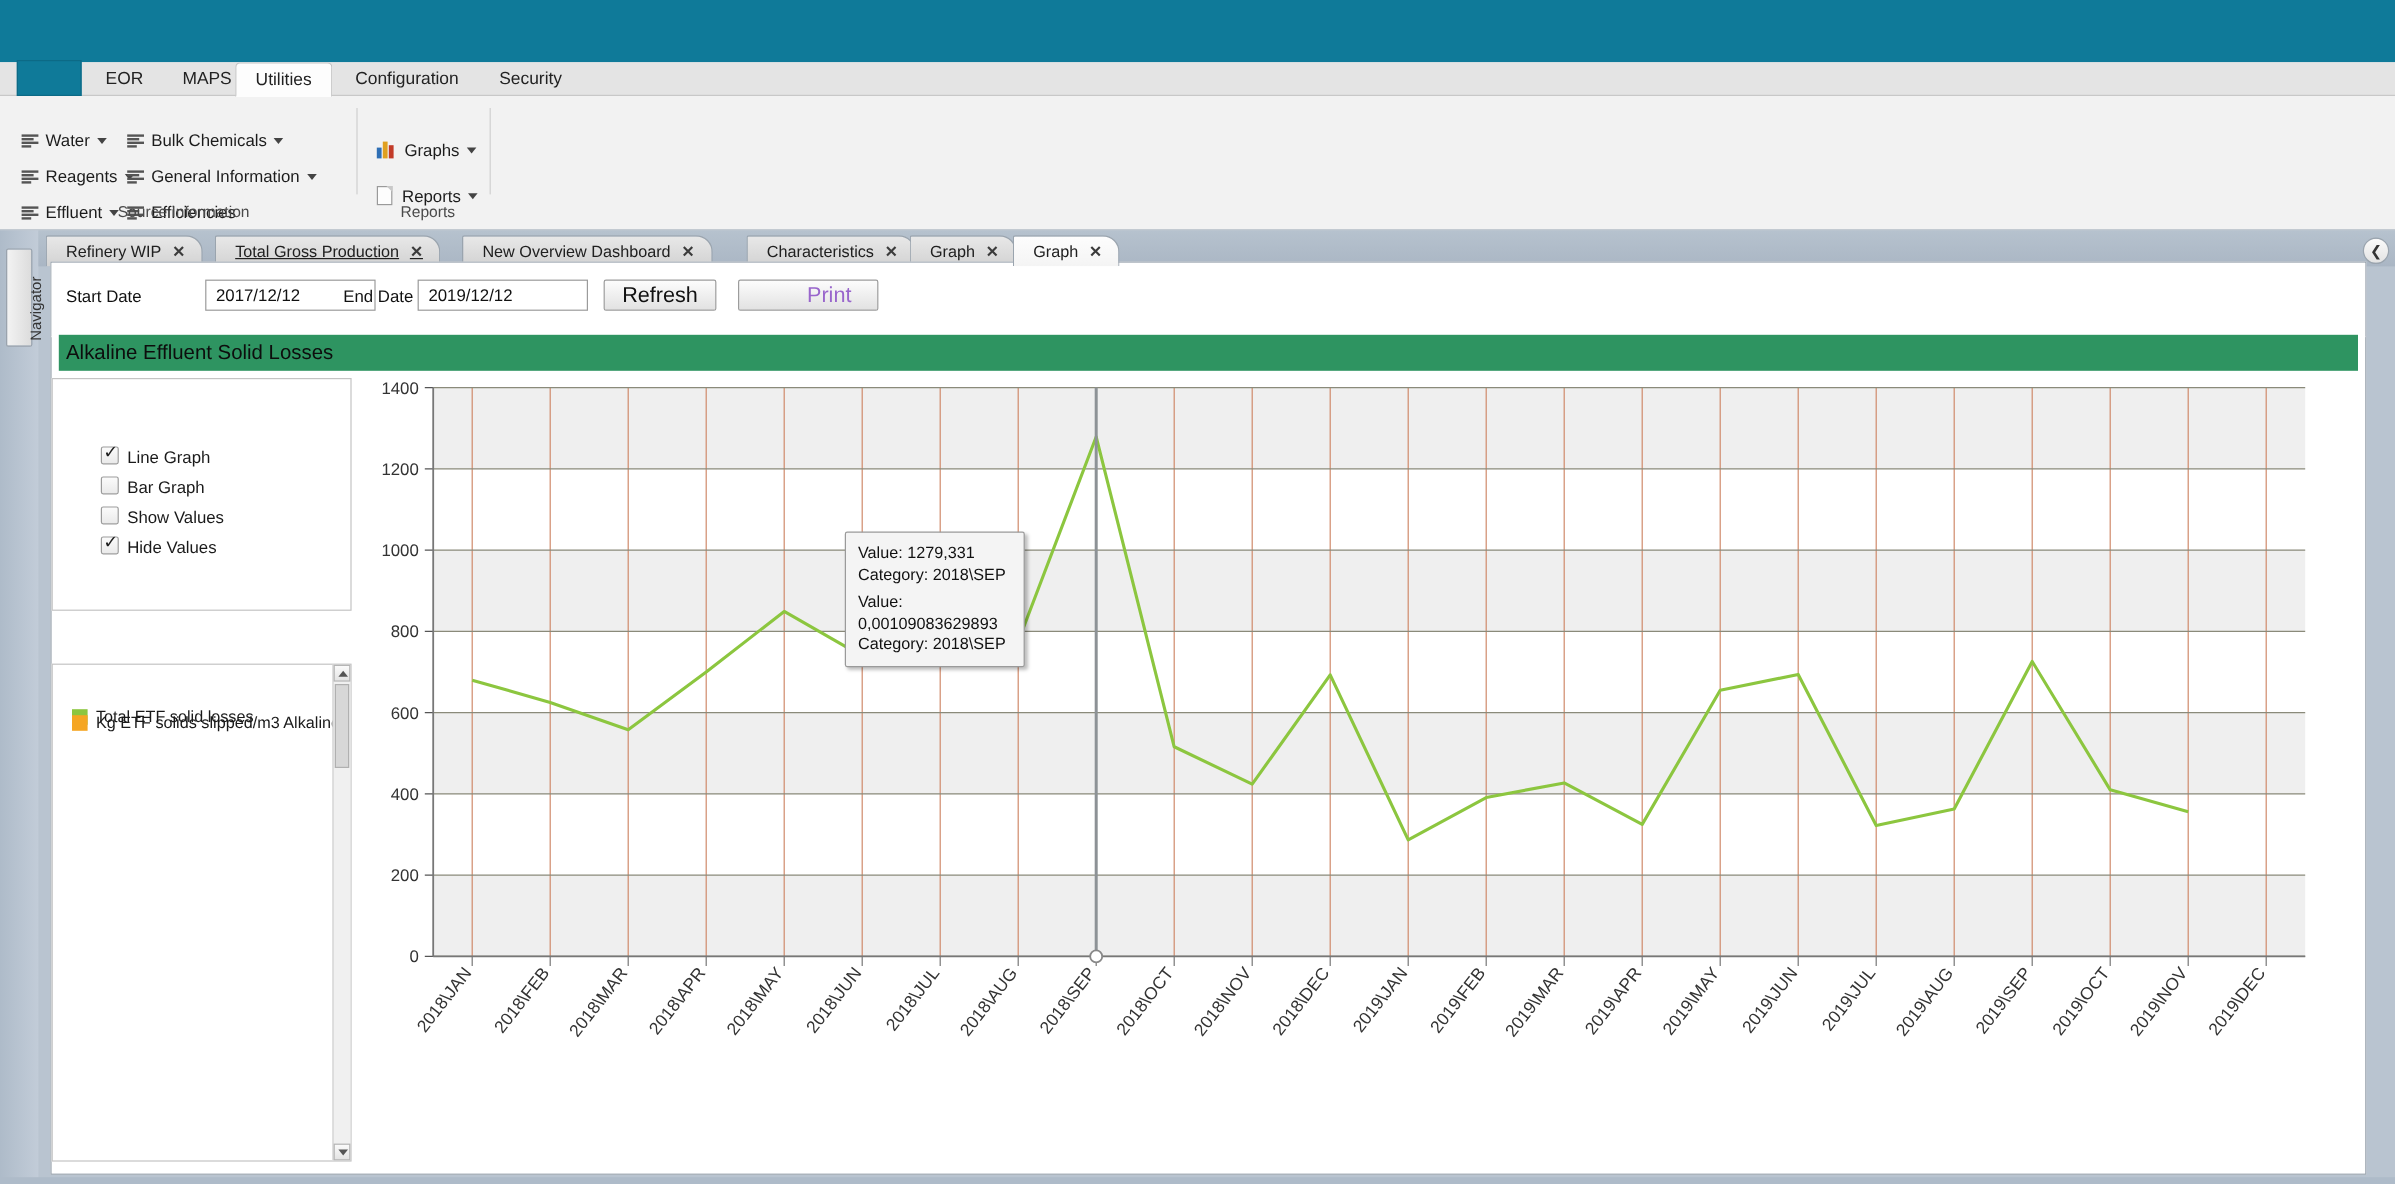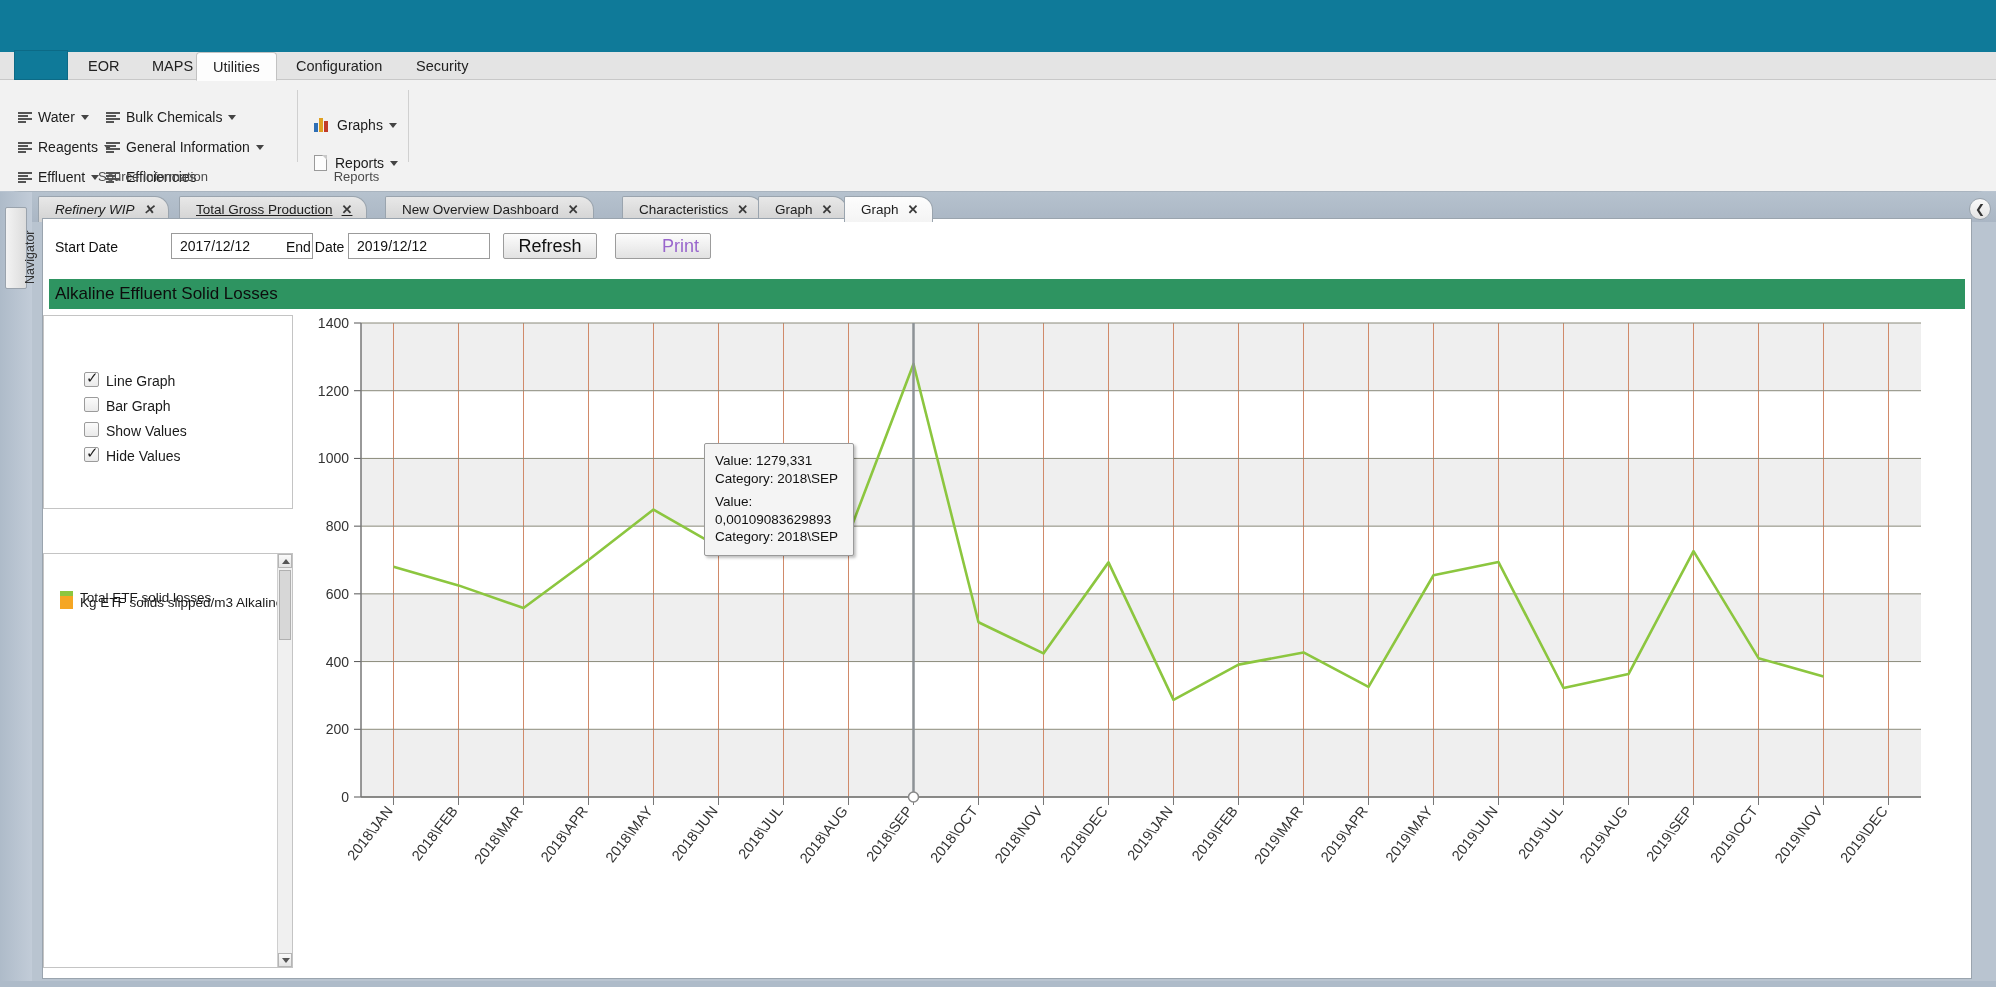--- a/index.html
+++ b/index.html
@@ -18,21 +18,20 @@
   .titlebar{
     position:absolute; left:0; top:0; width:1996px; height:52px;
     background:#0f7a99;
   }
 
   
   .ribbon{
     position:absolute; left:0; top:52px; width:1996px; height:140px;
     background:#f2f2f2;
     border-bottom:1px solid #a9b4bf;
-    border-radius:19px;
   }
   .ribbon-tabs{
     position:relative; height:28px; background:#e4e4e4;
     border-bottom:1px solid #c8c8c8;
   }
   .appbtn{
     position:absolute; left:14px; top:-2px; width:54px; height:30px;
     background:#0f7a99; border:1px solid #0c6a86;
   }
   .rtab{
@@ -286,21 +285,21 @@
   </div>
 </div>
 
 <div class="nav-rail">
   <div class="nav-tab">
     <span>Navigator</span>
   </div>
 </div>
 
 <div class="doc-tabs">
-  <div class="dtab" style="left:6px;font-style:italic;">
+  <div class="dtab" style="left:6px;">
     <span>Refinery WIP</span><span class="x">✕</span>
   </div>
   <div class="dtab" style="left:147px;text-decoration:underline;">
     <span>Total Gross Production</span><span class="x">✕</span>
   </div>
   <div class="dtab" style="left:353px;">
     <span>New Overview  Dashboard</span><span class="x">✕</span>
   </div>
   <div class="dtab" style="left:590px;">
     <span>Characteristics</span><span class="x">✕</span>
@@ -315,21 +314,21 @@
 
 <div class="panel">
   <div class="panel-inner">
 
     <div class="toolbar">
       <div class="lbl" style="left:12px; top:18px;">Start Date</div>
       <div class="datebox" style="left:83px; top:14px; width:142px;margin-left:45px;">2017/12/12</div>
       <div class="lbl" style="left:243px; top:18px;">End Date</div>
       <div class="datebox" style="left:305px; top:14px; width:142px;">2019/12/12</div>
       <div class="btn" style="left:460px; top:14px; width:94px;">Refresh</div>
-      <div class="btn print" style="left:572px; top:14px; width:96px;padding-left:35px;">Print</div>
+      <div class="btn print" style="left:572px; top:14px; width:117px;padding-left:35px;">Print</div>
     </div>
 
     <div class="graph-title">Alkaline Effluent Solid Losses</div>
 
     <div class="split-left">
       <div class="opts-box">
         <div class="chk-row" style="top:56px;">
           <span class="chk on"></span><span>Line Graph</span>
         </div>
         <div class="chk-row" style="top:81px;">

